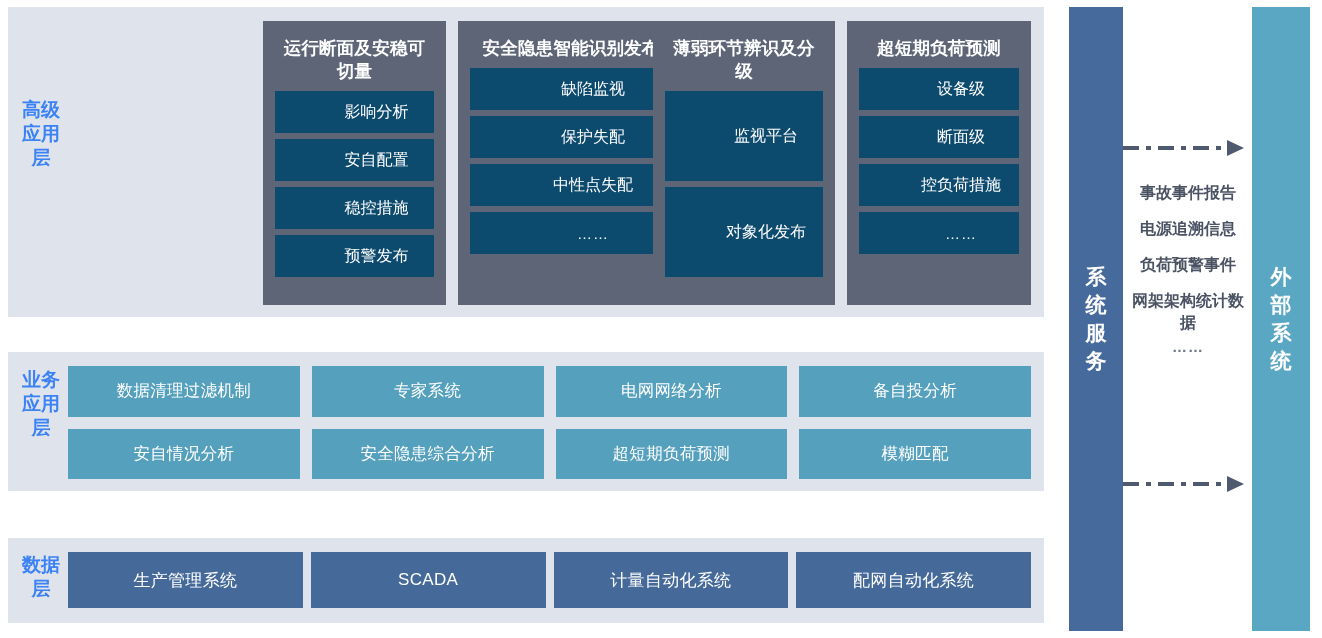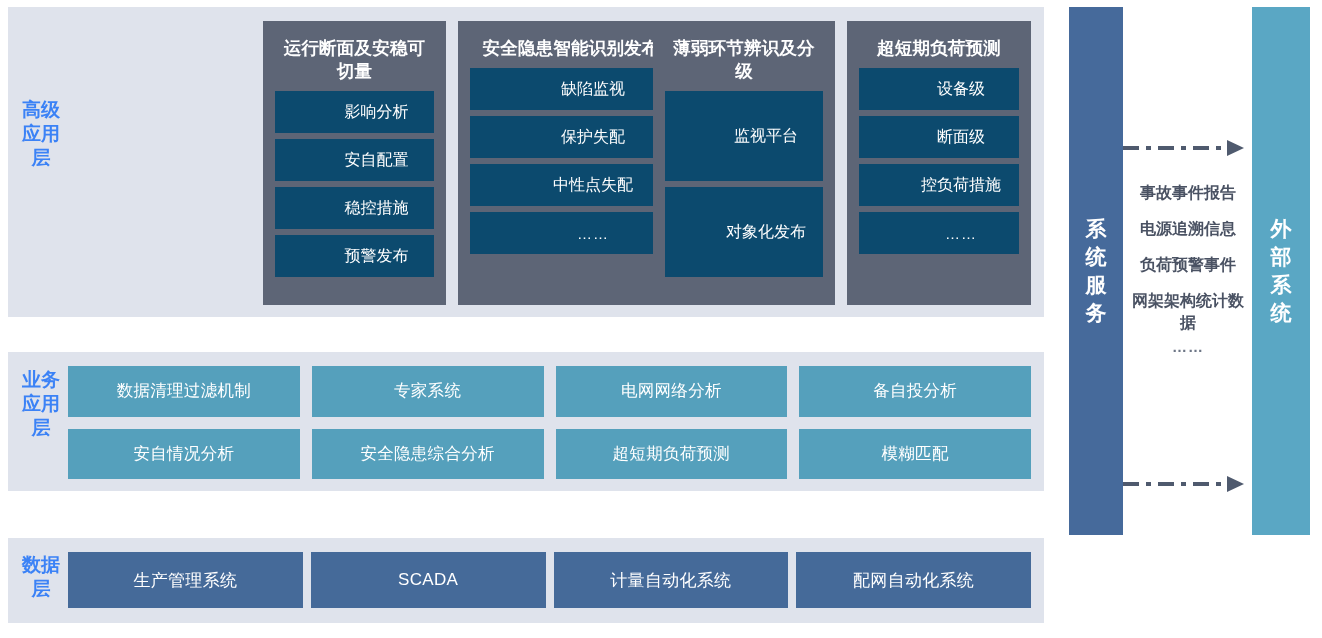--- a/index.html
+++ b/index.html
@@ -119,21 +119,21 @@
     display: flex;
     align-items: center;
     justify-content: center;
     letter-spacing: 0.3px;
   }
 
   
   .side-bar {
     position: absolute;
     top: 7px;
-    height: 528px;
+    height: 624px;
     color: #ffffff;
     font-weight: bold;
     font-size: 21px;
     line-height: 28px;
     text-align: center;
     display: flex;
     align-items: center;
     justify-content: center;
   }
   #bar-service  { left: 1069px; width: 54px; background: #466a9b; }

